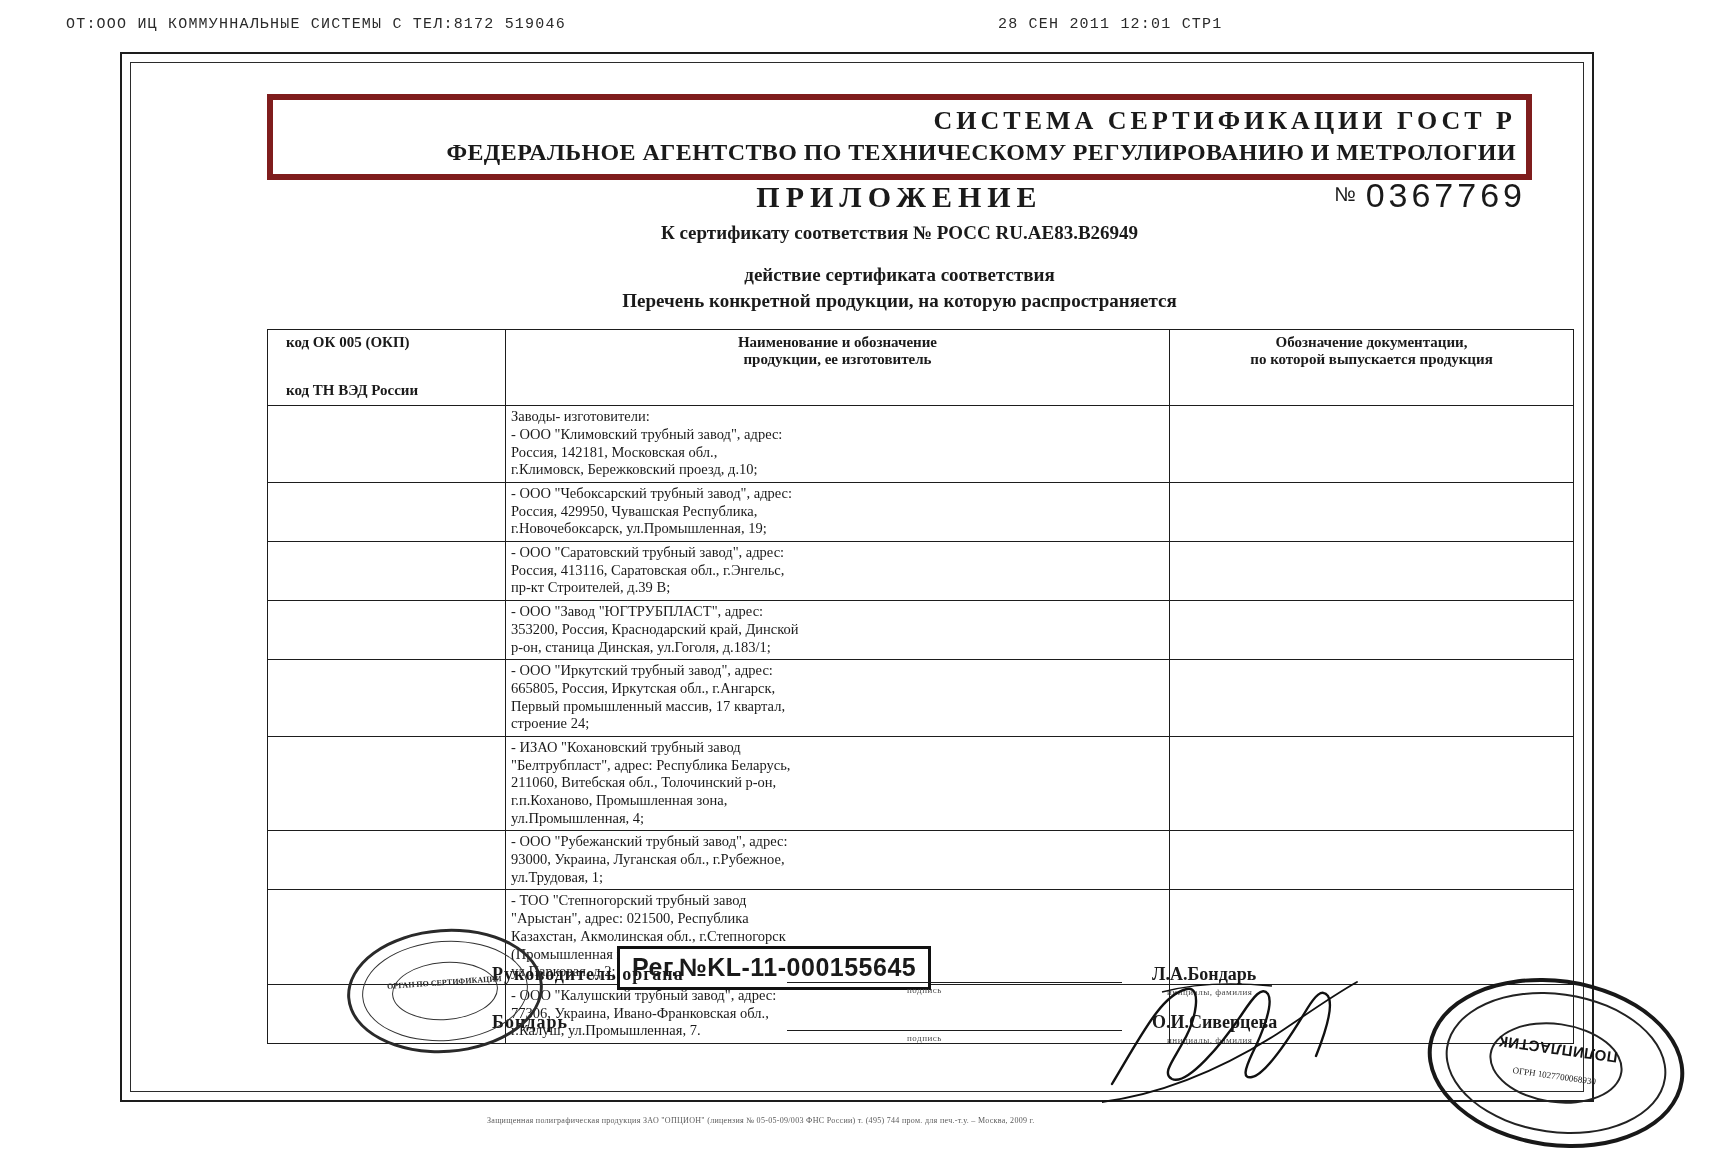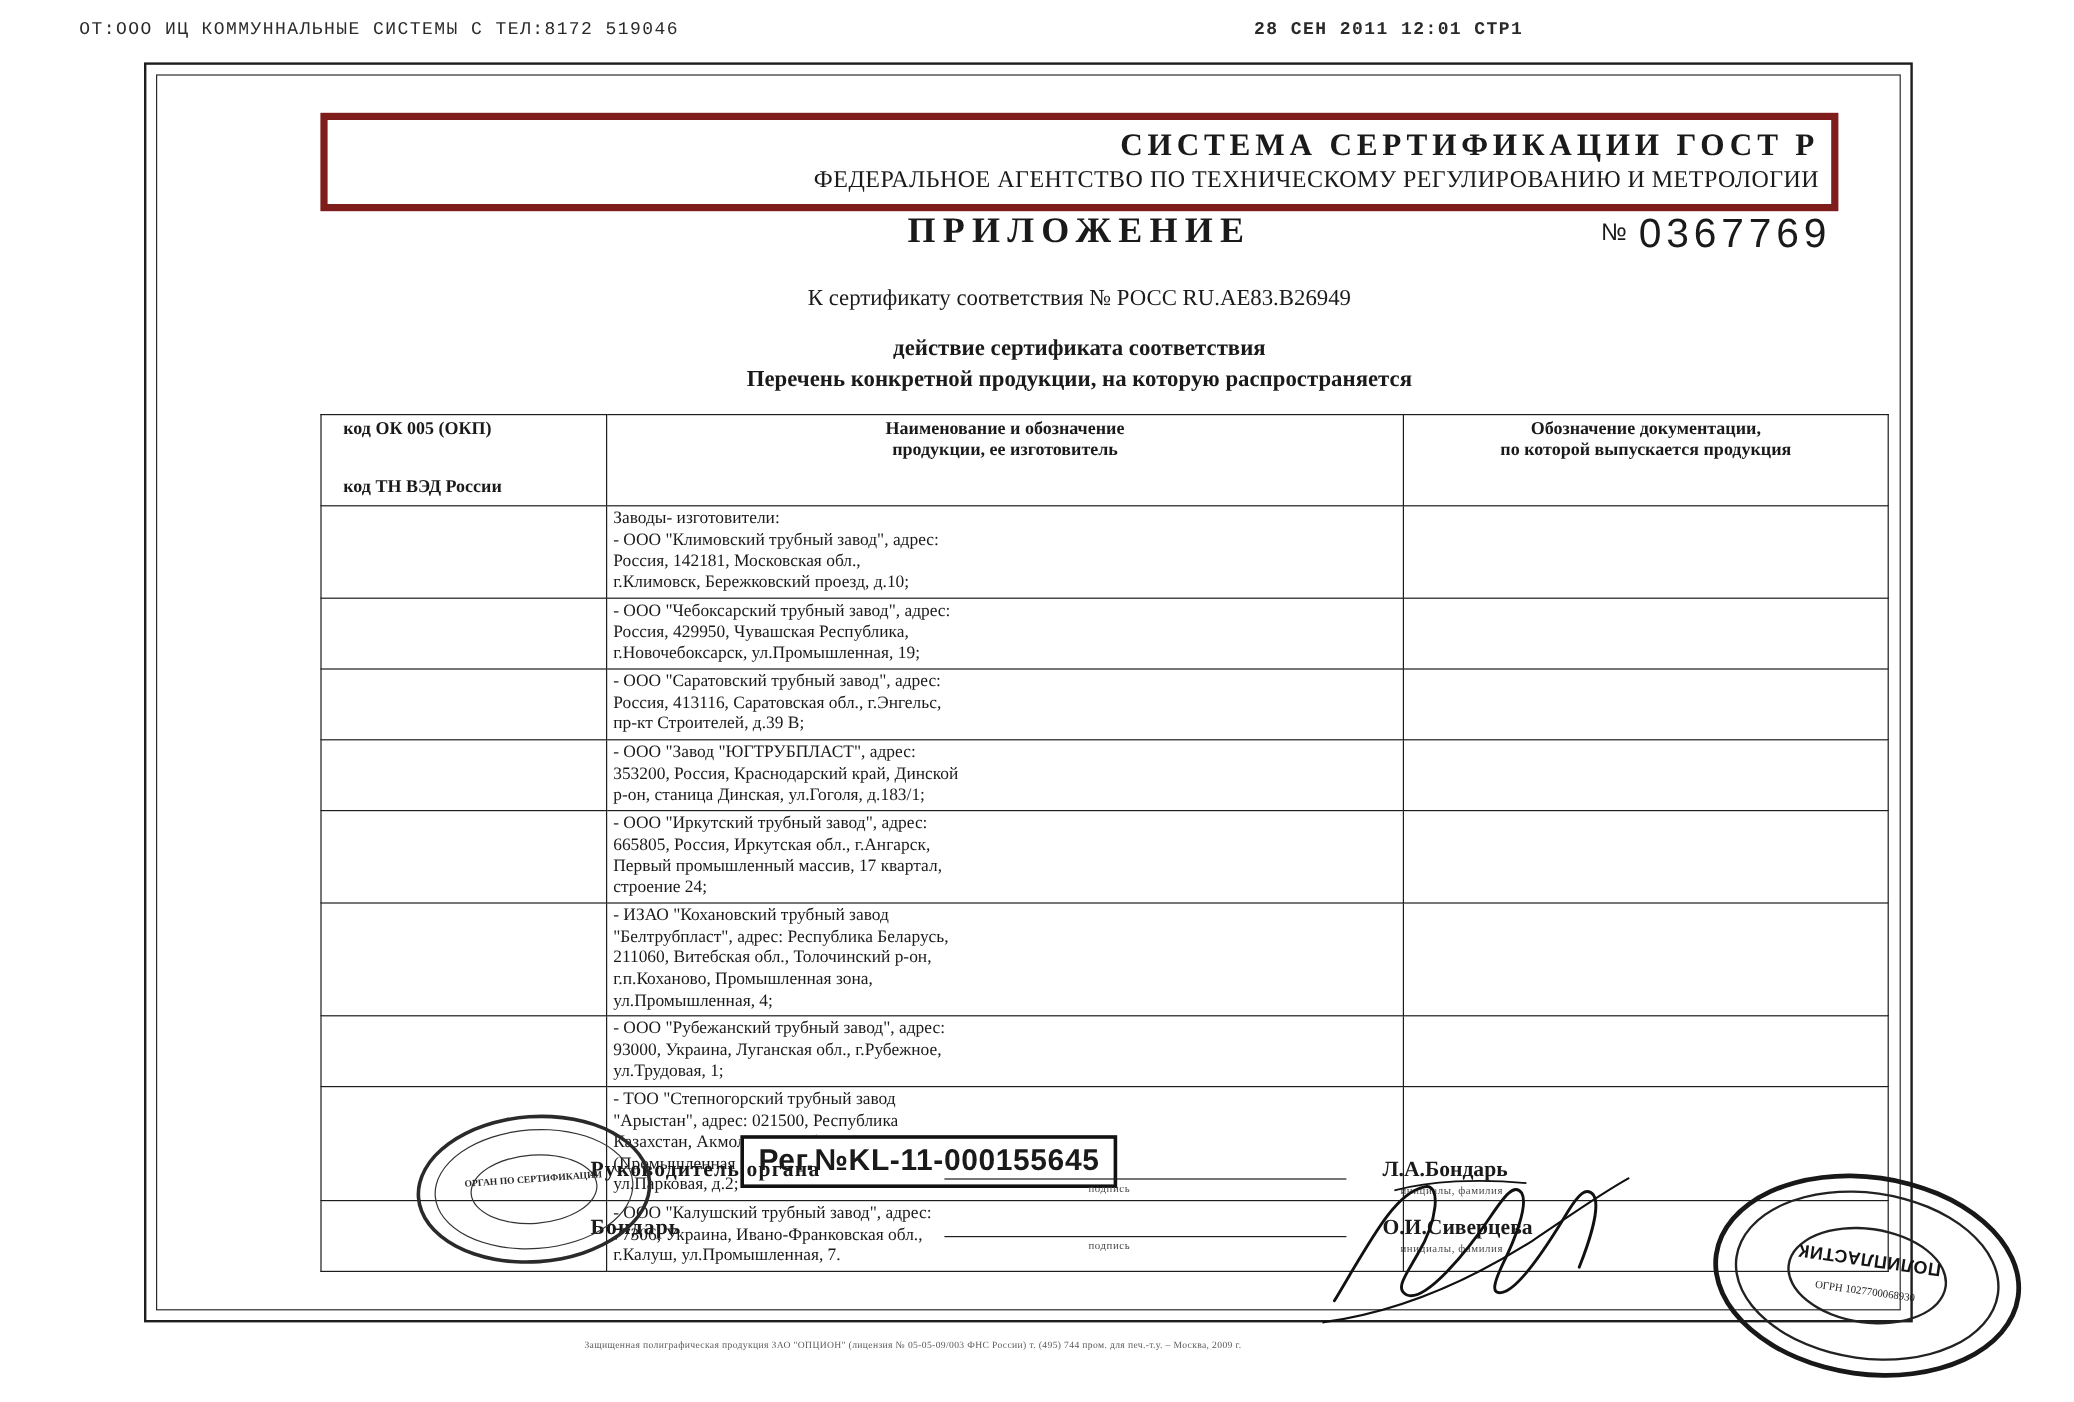--- a/index.html
+++ b/index.html
@@ -22,21 +22,21 @@
     top: 16px;
     left: 0;
     width: 1728px;
     font-family: "Liberation Mono", monospace;
     font-size: 15px;
     letter-spacing: 1.2px;
     color: #2a2a2a;
     white-space: nowrap;
   }
   .fax-left { position: absolute; left: 66px; top: 0; }
-  .fax-right { position: absolute; left: 1045px; top: 0; font-weight: bold; }
+  .fax-right { position: absolute; left: 998px; top: 0; }
 
   
   .sheet {
     position: absolute;
     left: 120px;
     top: 52px;
     width: 1470px;
     height: 1046px;
     border: 2px solid #1d1d1d;
     background: #fff;
@@ -65,22 +65,22 @@
   }
   .title-main {
     font-family: "Liberation Serif", serif;
     font-weight: bold;
     font-size: 26px;
     letter-spacing: 4px;
     margin-bottom: 3px;
   }
   .title-sub {
     font-family: "Liberation Serif", serif;
-    font-weight: normal;
-    font-size: 20px;
+    font-weight: bold;
+    font-size: 24px;
     letter-spacing: 0.4px;
     white-space: nowrap;
   }
 
   .docnum {
     position: absolute;
     right: 6px;
     top: 82px;
     font-family: "Liberation Sans", sans-serif;
     font-size: 34px;
@@ -94,23 +94,23 @@
   }
 
   .prilozhenie {
     text-align: center;
     font-weight: bold;
     font-size: 30px;
     letter-spacing: 6px;
   }
   .line-cert {
     text-align: center;
-    font-weight: normal;
+    font-weight: bold;
     font-size: 19px;
-    margin-top: 28px;
+    margin-top: 8px;
   }
   .line-list {
     text-align: center;
     font-weight: bold;
     font-size: 19px;
     margin-top: 18px;
     line-height: 1.35;
   }
 
   

